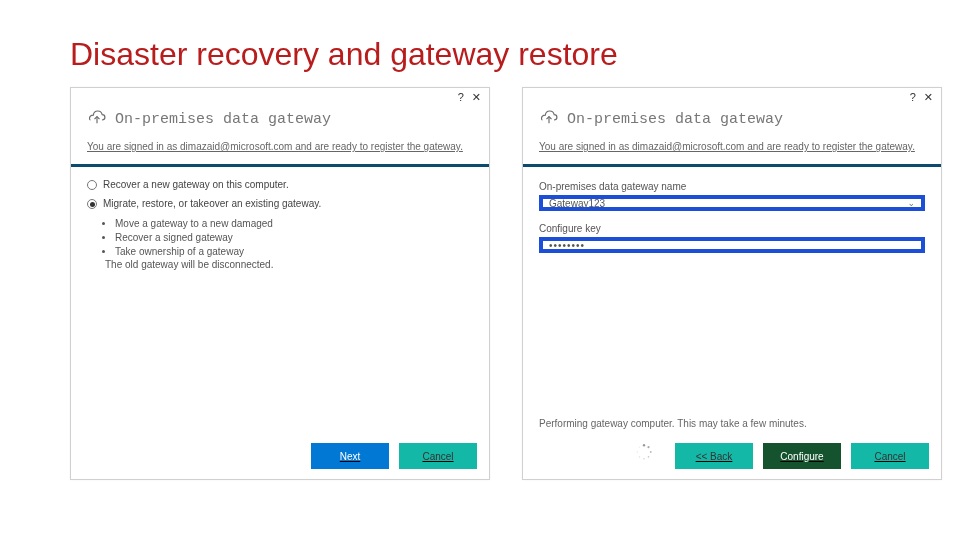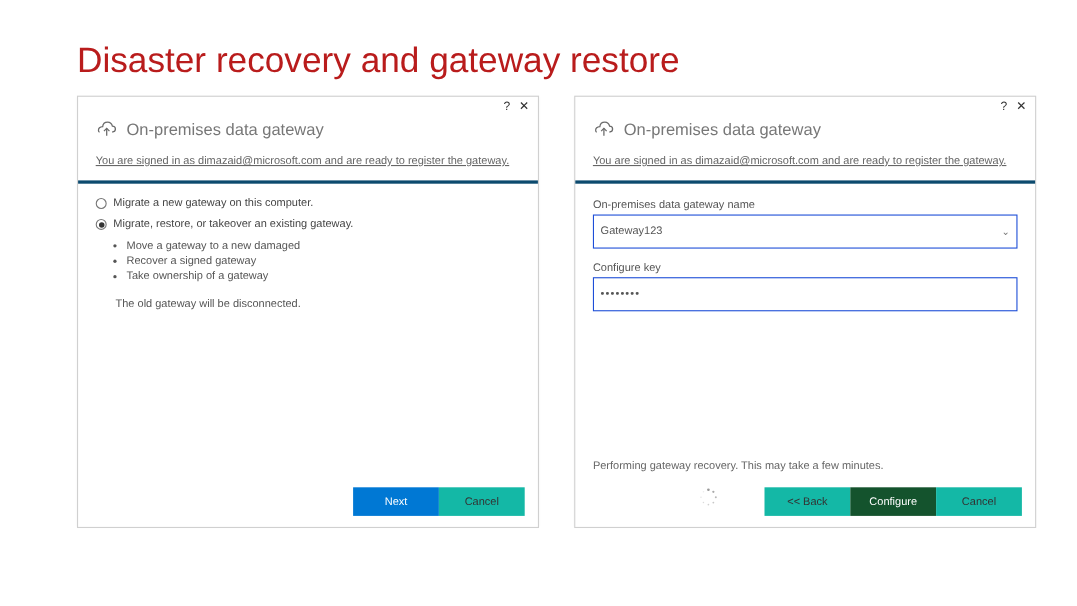--- a/index.html
+++ b/index.html
@@ -36,23 +36,24 @@
   .title-bar {
     display: flex;
     justify-content: flex-end;
     gap: 8px;
     padding: 4px 8px 0 0;
     height: 18px;
   }
   .title-bar span { cursor: pointer; color: #333; font-size: 11px; line-height: 1; }
   .header {
     display: flex;
-    align-items: flex-start;
+    align-items: center;
     gap: 8px;
     padding: 4px 16px 2px 16px;
+    font-family: Liberation Mono, monospace;
   }
   .header .icon {
     width: 20px; height: 18px;
     color: #6b6b6b;
   }
   .header-title {
     font-size: 15px;
     color: #777;
     font-weight: 400;
   }
@@ -84,46 +85,48 @@
   .radio.selected::after {
     content: "";
     width: 5px; height: 5px; background: #333; border-radius: 50%;
   }
   .radio-label { color: #444; }
   .bullets {
     padding-left: 28px;
     color: #555;
   }
   .bullets li { list-style: disc; margin-bottom: 0; line-height: 1.4; }
-  .disconnect-note { padding-left: 18px; color: #555; margin-top: 12px; }
+  .disconnect-note { padding-left: 18px; color: #555; margin-top: 0; }
   .field-label { color: #555; margin-bottom: 3px; margin-top: 2px; }
   .select-box, .text-box {
     width: 100%;
-    border: 1px solid #1d4ed8;
+    border: 4px solid #1d4ed8;
     padding: 4px 6px;
     font-size: 10px;
     color: #555;
     background: #fff;
-    height: 31px;
+    height: 16px;
     display: flex;
     align-items: center;
     justify-content: space-between;
   }
   .select-box .chev { color: #777; font-size: 9px; }
   .text-box { letter-spacing: 1px; }
   .field-gap { height: 10px; }
   .status-area {
     padding: 0 16px 6px 16px;
     color: #666;
     font-size: 10px;
   }
   .footer {
     display: flex;
     justify-content: flex-end;
+    gap: 10px;
     padding: 8px 12px 10px 12px;
+    text-decoration: underline;
   }
   .btn {
     width: 78px;
     height: 26px;
     display: flex;
     align-items: center;
     justify-content: center;
     font-size: 10px;
     cursor: pointer;
     border: none;
@@ -158,21 +161,21 @@
           <path d="M12 8v8"></path>
           <path d="M9 11l3-3 3 3"></path>
         </svg>
       </span>
       <div class="header-title">On-premises data gateway</div>
     </div>
     <div class="signin-text">You are signed in as dimazaid@microsoft.com and are ready to register the gateway.</div>
     <div class="body">
       <div class="radio-row">
         <div class="radio"></div>
-        <div class="radio-label">Migrate a new gateway on this computer.</div>
+        <div class="radio-label">Recover a new gateway on this computer.</div>
       </div>
       <div class="radio-row">
         <div class="radio selected"></div>
         <div class="radio-label">Migrate, restore, or takeover an existing gateway.</div>
       </div>
       <ul class="bullets">
         <li>Move a gateway to a new damaged</li>
         <li>Recover a signed gateway</li>
         <li>Take ownership of a gateway</li>
       </ul>
@@ -205,21 +208,21 @@
       <div class="select-box">
         <span>Gateway123</span>
         <span class="chev">⌄</span>
       </div>
       <div class="field-gap"></div>
       <div class="field-label">Configure key</div>
       <div class="text-box">
         <span>••••••••</span>
       </div>
     </div>
-    <div class="status-area">Performing gateway recovery. This may take a few minutes.</div>
+    <div class="status-area">Performing gateway computer. This may take a few minutes.</div>
     <div class="footer">
       <div class="spinner">
         <svg viewBox="0 0 24 24">
           <g fill="#999">
             <circle cx="12" cy="3" r="1.6"></circle>
             <circle cx="18" cy="5.5" r="1.4" opacity="0.85"></circle>
             <circle cx="21" cy="12" r="1.2" opacity="0.7"></circle>
             <circle cx="18" cy="18.5" r="1.1" opacity="0.55"></circle>
             <circle cx="12" cy="21" r="1.0" opacity="0.45"></circle>
             <circle cx="6" cy="18.5" r="0.9" opacity="0.35"></circle>

